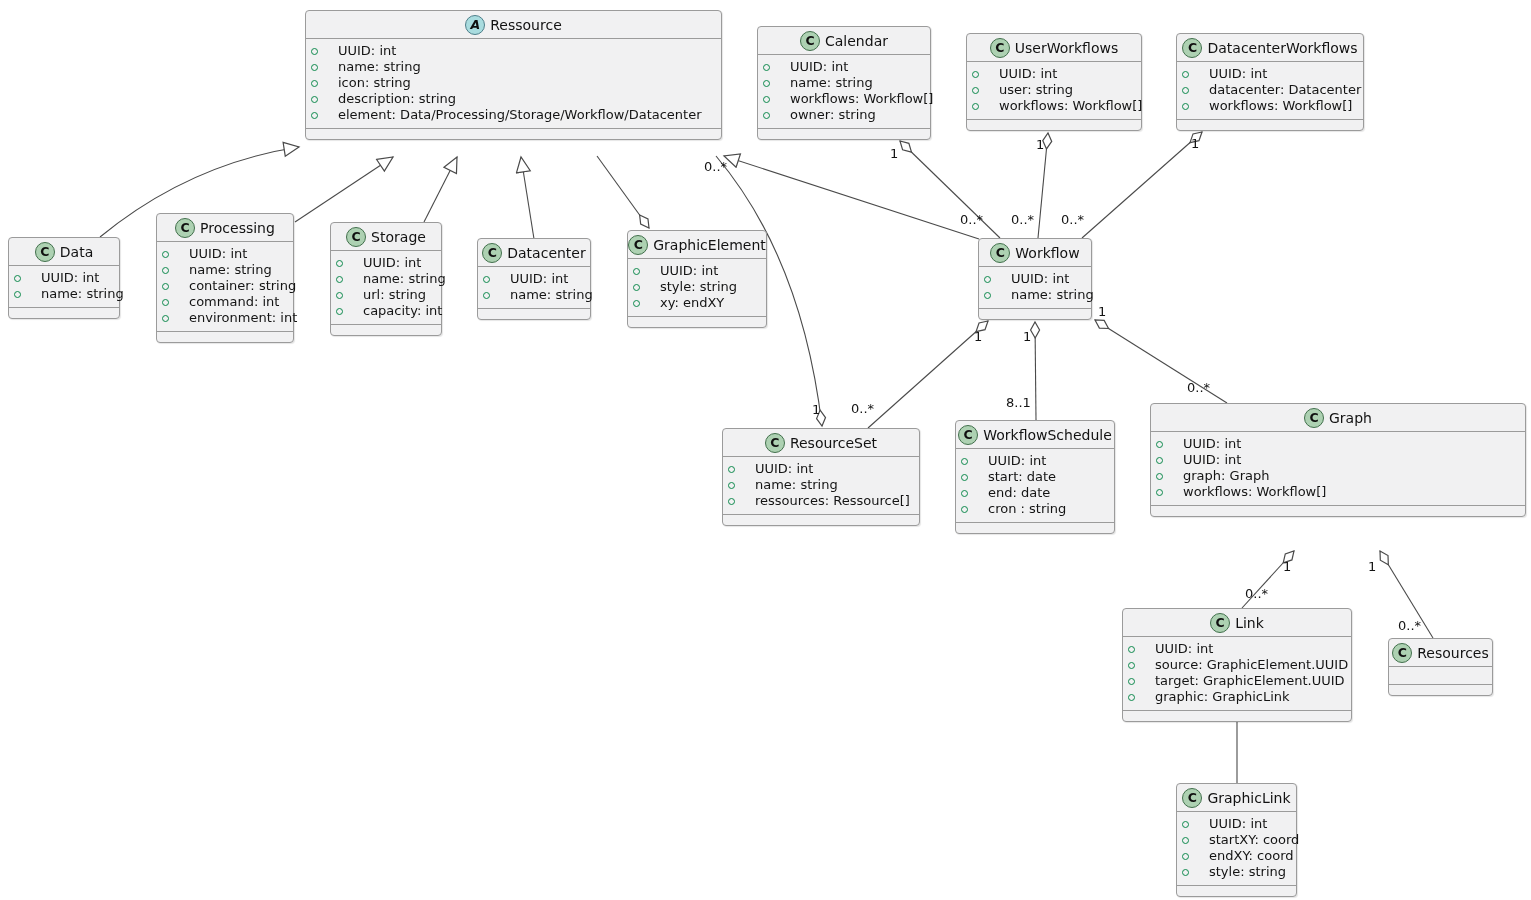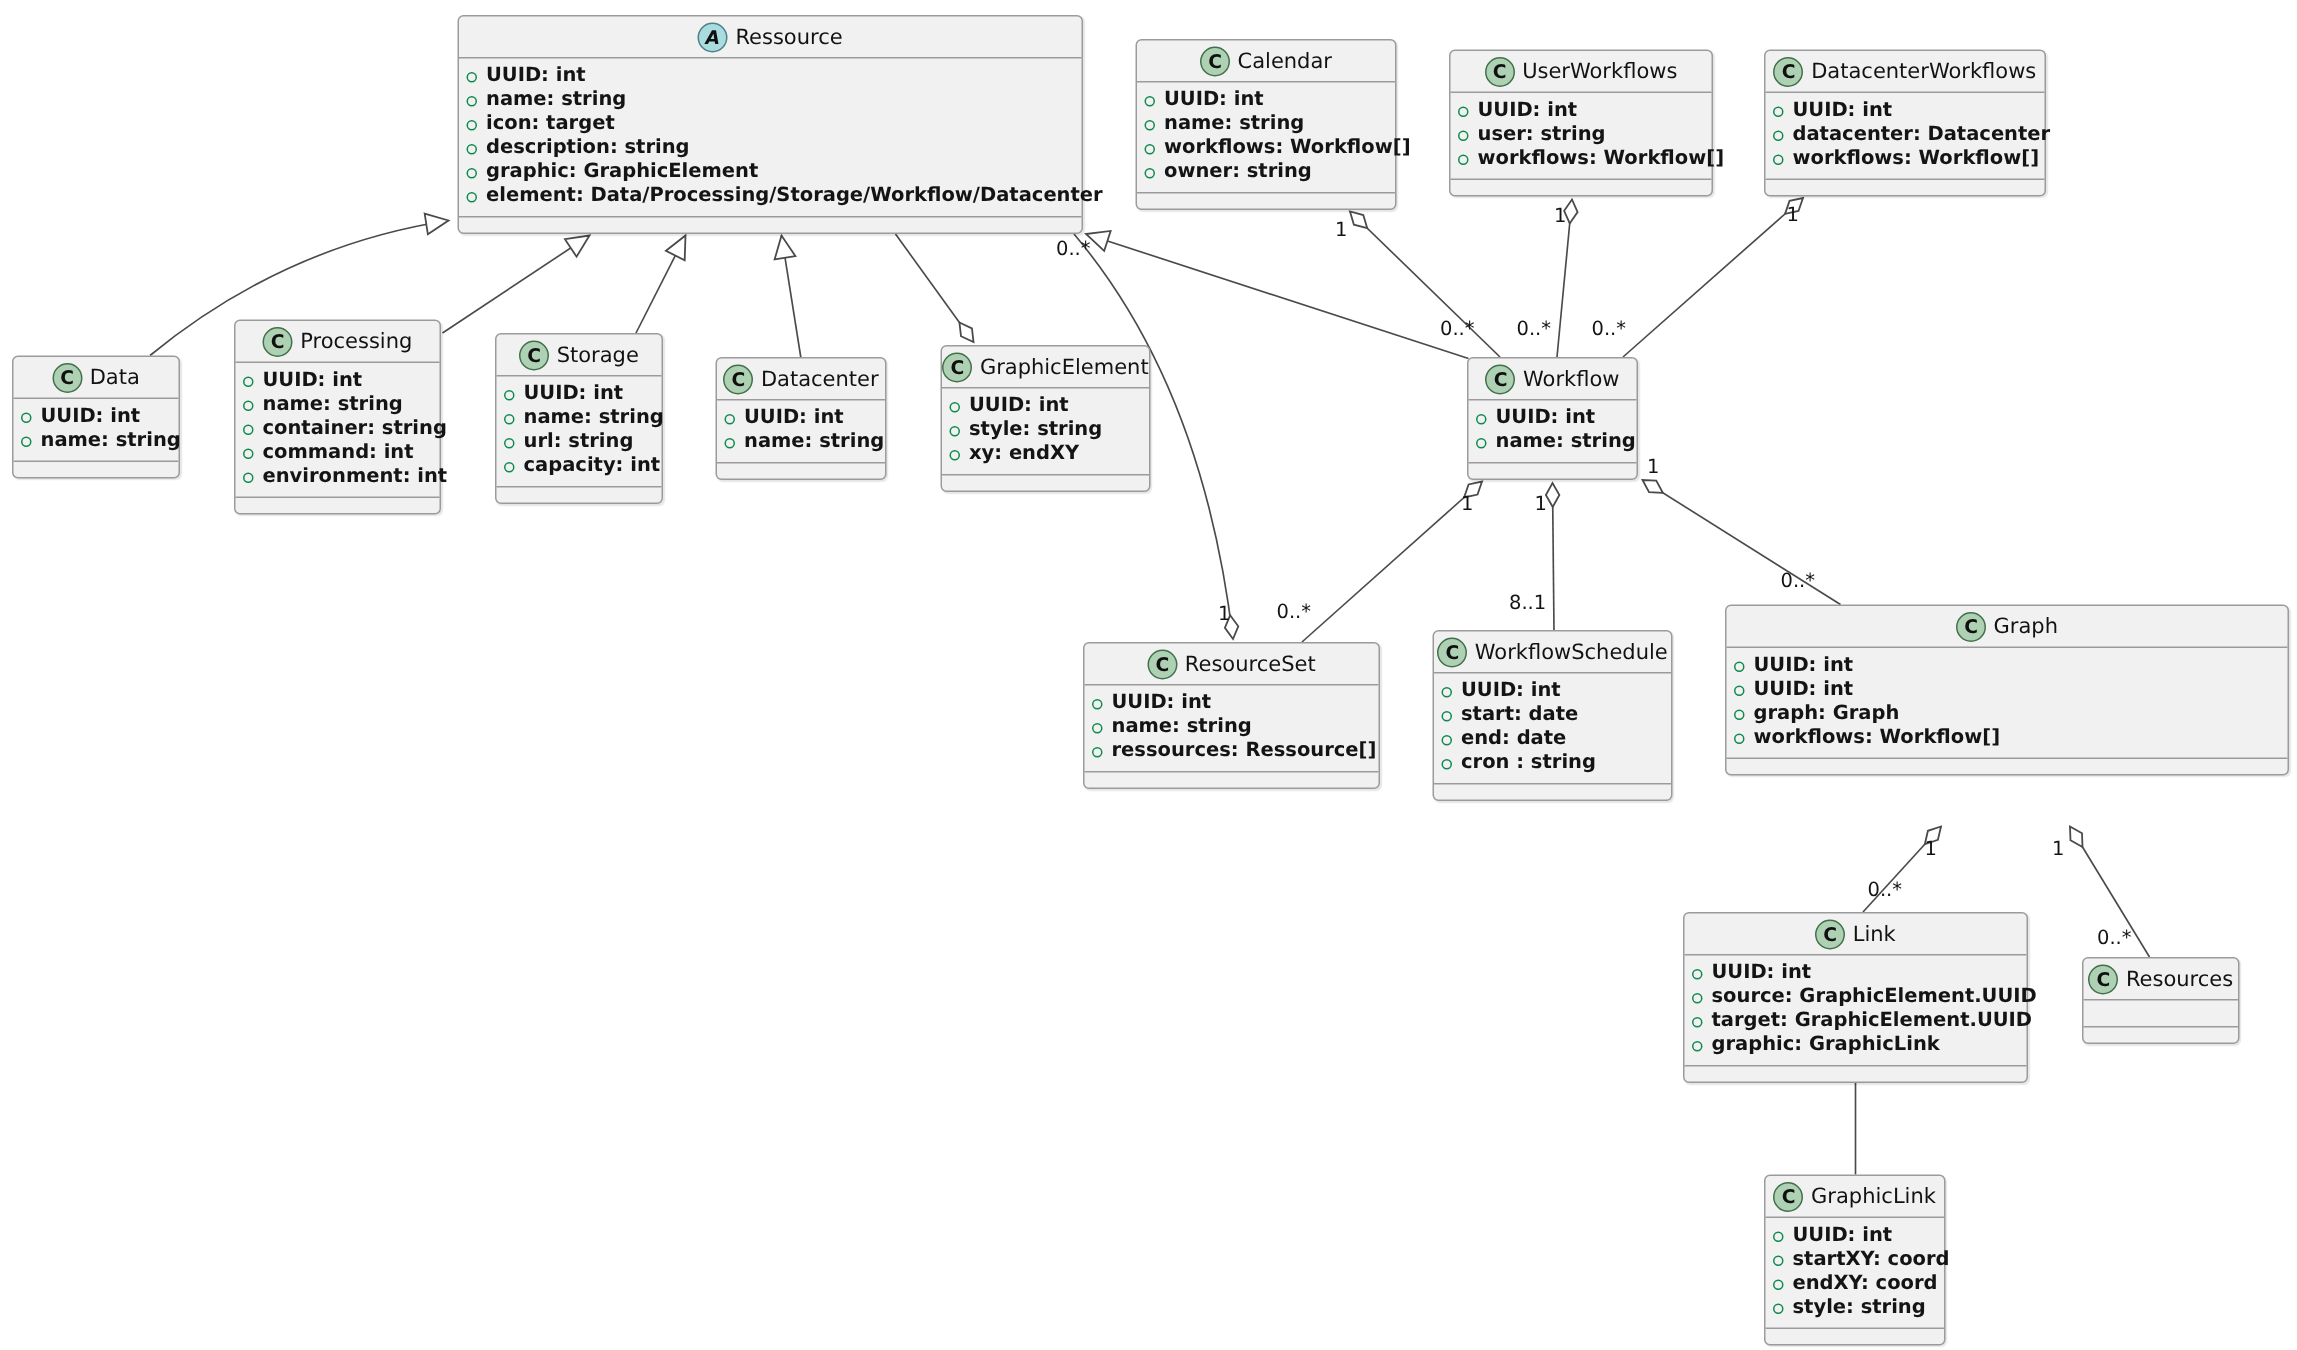--- a/index.html
+++ b/index.html
@@ -13,22 +13,22 @@
   .uml-title{display:flex;align-items:center;justify-content:center;gap:5px;height:27px;
              border-bottom:1px solid #9B9B9B;font-size:14px;color:#121212;
              padding:0 3px;white-space:nowrap;overflow:hidden;}
   .uml-title.abstract .class-name{}
   .sprite{width:20px;height:20px;border-radius:50%;display:flex;align-items:center;
           justify-content:center;font-size:12.5px;font-weight:bold;color:#101010;
           flex:0 0 auto;box-sizing:border-box;}
   .sprite.class{background:#ADD1B2;border:1.2px solid #42704C;}
   .sprite.abstract{background:#A9DCDF;border:1.2px solid #4E7F8A;font-style:italic;}
   .uml-attrs{padding:4px 7px 5px 5px;border-bottom:1px solid #9B9B9B;min-height:8px;}
-  .attr-row{display:flex;align-items:center;gap:6px;font-size:13px;line-height:16px;
-            color:#141414;white-space:nowrap;font-weight:bold;}
+  .attr-row{display:flex;align-items:center;gap:20px;font-size:13px;line-height:16px;
+            color:#141414;white-space:nowrap;}
   .vis-dot{width:5px;height:5px;border-radius:50%;border:1.5px solid #0E8A4D;
            background:transparent;flex:0 0 auto;}
   .uml-footer{height:10px;}
   .mult-label{position:absolute;font-size:13px;color:#141414;white-space:nowrap;}
 </style>
 </head>
 <body>
 
 <div id="canvas">
   <svg id="edges-layer" width="1531" height="900" viewBox="0 0 1531 900">
@@ -85,29 +85,25 @@
         <div class="attr-row">
           <span class="vis-dot"></span>
           <span>UUID: int</span>
         </div>
         <div class="attr-row">
           <span class="vis-dot"></span>
           <span>name: string</span>
         </div>
         <div class="attr-row">
           <span class="vis-dot"></span>
-          <span>icon: target</span>
+          <span>icon: string</span>
         </div>
         <div class="attr-row">
           <span class="vis-dot"></span>
           <span>description: string</span>
-        </div>
-        <div class="attr-row">
-          <span class="vis-dot"></span>
-          <span>graphic: GraphicElement</span>
         </div>
         <div class="attr-row">
           <span class="vis-dot"></span>
           <span>element: Data/Processing/Storage/Workflow/Datacenter</span>
         </div>
       </div>
       <div class="uml-footer"></div>
     </div>
     <div class="uml-class" style="left: 757px; top: 26px; width: 174px;">
       <div class="uml-title">

